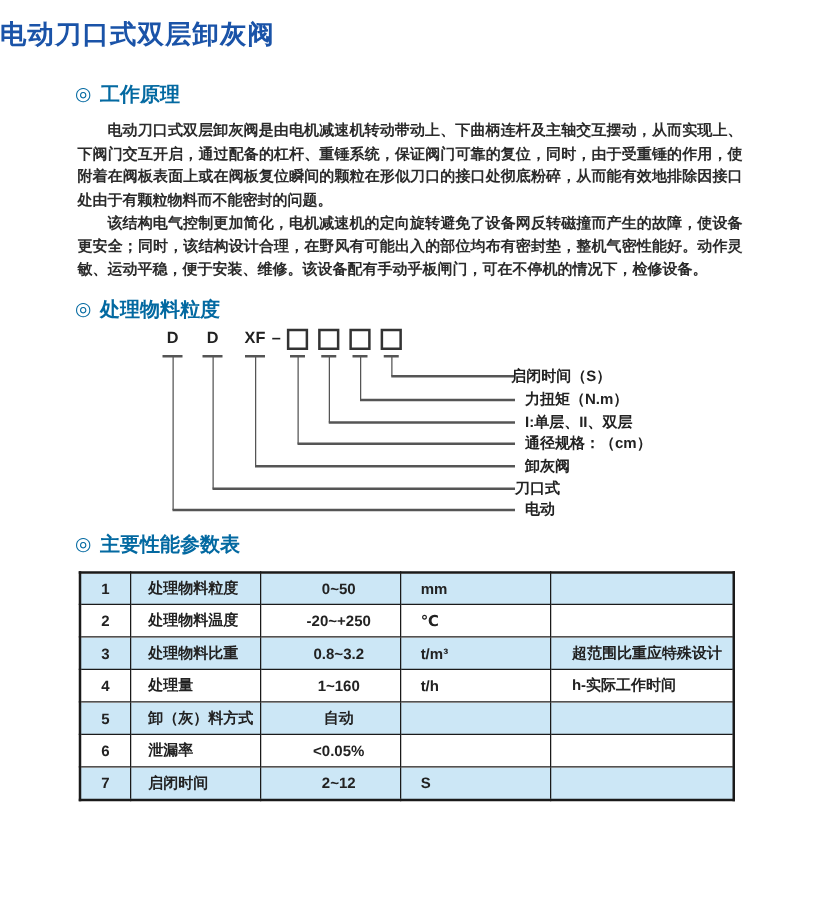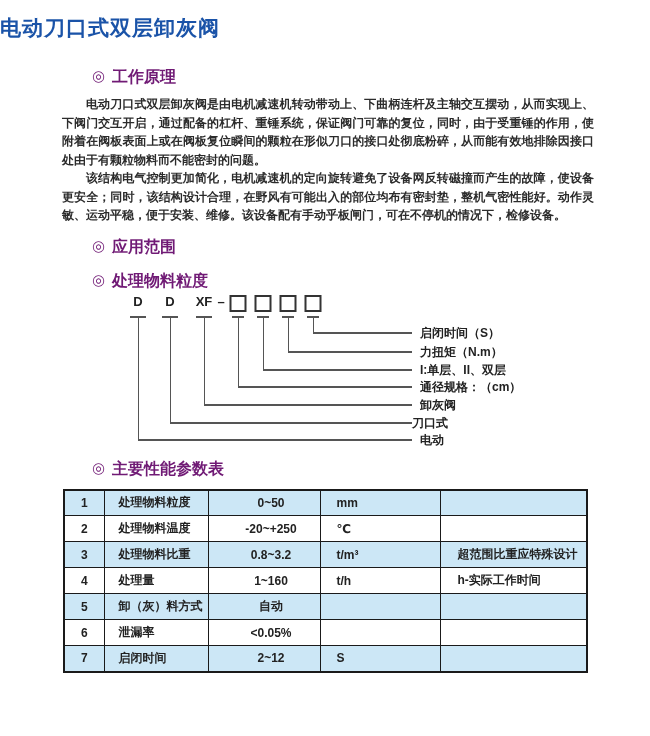--- a/index.html
+++ b/index.html
@@ -15,22 +15,22 @@
   .doc-title {
     padding-top: 15px;
     color: #1a53a8;
     font-size: 21px;
     font-weight: bold;
     letter-spacing: 1px;
     line-height: 26px;
   }
 
   .sec-header {
-    margin-left: 92px;
-    color: #701a75;
+    margin-left: 60px;
+    color: #0369a1;
     font-size: 16px;
     font-weight: bold;
     line-height: 20px;
   }
   .sec-header .bullet {
     font-size: 15px;
     margin-right: 7px;
     position: relative;
     top: -1px;
   }
@@ -124,23 +124,20 @@
 <div class="page">
 
   <div class="doc-title">电动刀口式双层卸灰阀</div>
 
   <div class="sec-header mt-sec1">
     <span class="bullet">◎</span><span>工作原理</span>
   </div>
   <p class="para first">电动刀口式双层卸灰阀是由电机减速机转动带动上、下曲柄连杆及主轴交互摆动，从而实现上、下阀门交互开启，通过配备的杠杆、重锤系统，保证阀门可靠的复位，同时，由于受重锤的作用，使附着在阀板表面上或在阀板复位瞬间的颗粒在形似刀口的接口处彻底粉碎，从而能有效地排除因接口处由于有颗粒物料而不能密封的问题。</p>
   <p class="para">该结构电气控制更加简化，电机减速机的定向旋转避免了设备网反转磁撞而产生的故障，使设备更安全；同时，该结构设计合理，在野风有可能出入的部位均布有密封垫，整机气密性能好。动作灵敏、运动平稳，便于安装、维修。该设备配有手动乎板闸门，可在不停机的情况下，检修设备。</p>
 
-  <div class="sec-header mt-sec2">
-    <span class="bullet">◎</span><span>应用范围</span>
-  </div>
 
   <div class="sec-header mt-sec3">
     <span class="bullet">◎</span><span>处理物料粒度</span>
   </div>
   <div class="diagram">
       <div class="dg-sym" style="left: 138px;">D</div>
       <div class="dg-cap" style="left: 138px; top: 23px; width: 16px;"></div>
       <div class="dg-vline" style="left: 137.5px; top: 24px; height: 123px;"></div>
       <div class="dg-hline" style="left: 138px; top: 146.5px; width: 274px;"></div>
       <div class="dg-label" style="left: 420px; top: 147px;">电动</div>
@@ -167,21 +164,21 @@
       <div class="dg-label" style="left: 420px; top: 77px;">I:单层、II、双层</div>
       <div class="dg-box" style="left: 288px;"></div>
       <div class="dg-cap" style="left: 288px; top: 23px; width: 12px;"></div>
       <div class="dg-vline" style="left: 287.5px; top: 24px; height: 35px;"></div>
       <div class="dg-hline" style="left: 288px; top: 58.5px; width: 124px;"></div>
       <div class="dg-label" style="left: 420px; top: 59px;">力扭矩（N.m）</div>
       <div class="dg-box" style="left: 313px;"></div>
       <div class="dg-cap" style="left: 313px; top: 23px; width: 12px;"></div>
       <div class="dg-vline" style="left: 312.5px; top: 24px; height: 16px;"></div>
       <div class="dg-hline" style="left: 313px; top: 39.5px; width: 99px;"></div>
-      <div class="dg-label" style="left: 420px; top: 40px;">启闭时间（S）</div>
+      <div class="dg-label" style="left: 409px; top: 40px;">启闭时间（S）</div>
     </div>
 
   <div class="sec-header mt-sec4">
     <span class="bullet">◎</span><span>主要性能参数表</span>
   </div>
 
   <table class="params-table">
     <tbody>
         <tr>
           <td>1</td>

